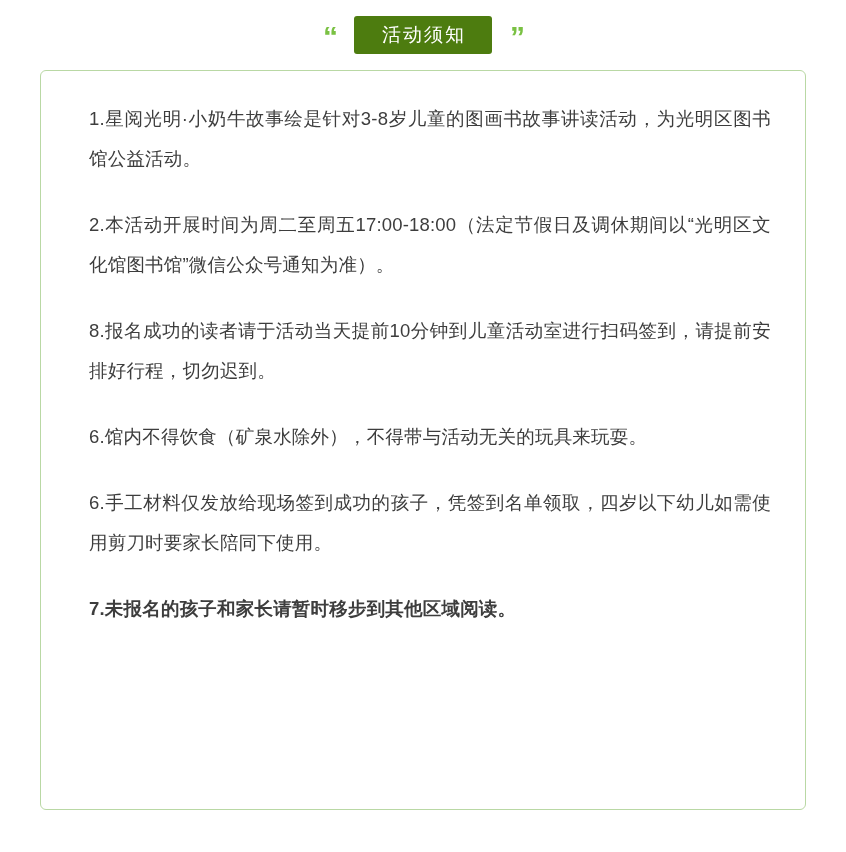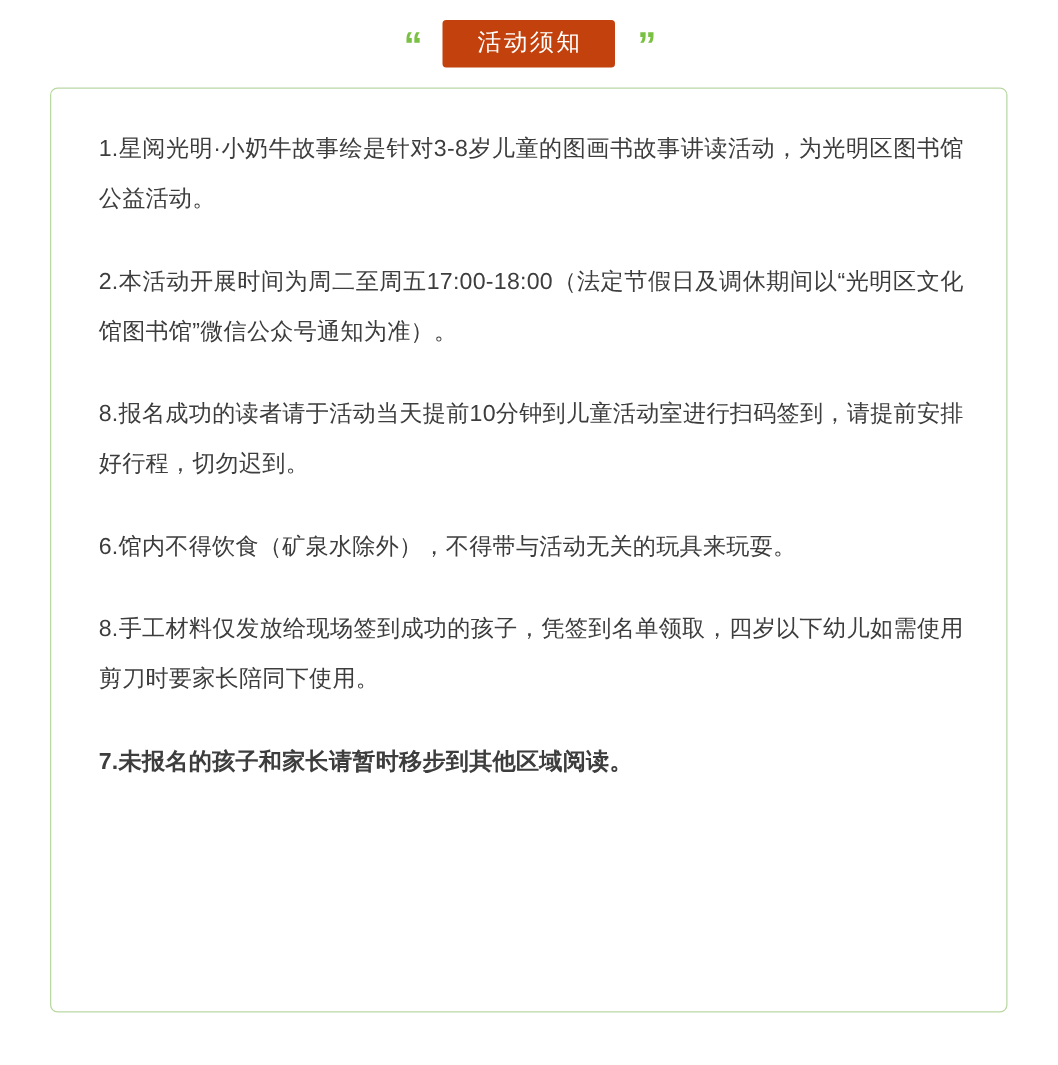--- a/index.html
+++ b/index.html
@@ -36,36 +36,36 @@
     letter-spacing: -2px;
     user-select: none;
   }
   .quote-left {
     margin-top: 4px;
   }
   .quote-right {
     margin-top: 4px;
   }
   .title-badge {
-    background: #c2410c;
+    background: #4d7c0f;
     color: #ffffff;
     font-size: 19px;
     letter-spacing: 2px;
     padding: 9px 26px 10px 28px;
     border-radius: 3px;
     line-height: 1;
     white-space: nowrap;
   }
   .content-box {
     margin: 14px 40px 0 40px;
     border: 1px solid #b9d8a4;
     border-radius: 6px;
     box-sizing: border-box;
     height: 740px;
-    padding: 28px 34px 20px 38px;
+    padding: 28px 34px 20px 48px;
     background: #ffffff;
   }
   .para {
     color: #3d3d3d;
     font-size: 18.5px;
     line-height: 40px;
     letter-spacing: 0.2px;
     margin: 0 0 26px 0;
     text-align: justify;
   }
@@ -83,17 +83,17 @@
     <span class="quote quote-left">“</span>
     <span class="title-badge">活动须知</span>
     <span class="quote quote-right">”</span>
   </div>
 
   <div class="content-box">
     <p class="para">1.星阅光明·小奶牛故事绘是针对3-8岁儿童的图画书故事讲读活动，为光明区图书馆公益活动。</p>
     <p class="para">2.本活动开展时间为周二至周五17:00-18:00（法定节假日及调休期间以“光明区文化馆图书馆”微信公众号通知为准）。</p>
     <p class="para">8.报名成功的读者请于活动当天提前10分钟到儿童活动室进行扫码签到，请提前安排好行程，切勿迟到。</p>
     <p class="para">6.馆内不得饮食（矿泉水除外），不得带与活动无关的玩具来玩耍。</p>
-    <p class="para">8.手工材料仅发放给现场签到成功的孩子，凭签到名单领取，四岁以下幼儿如需使用剪刀时要家长陪同下使用。</p>
+    <p class="para">6.手工材料仅发放给现场签到成功的孩子，凭签到名单领取，四岁以下幼儿如需使用剪刀时要家长陪同下使用。</p>
     <p class="para">7.未报名的孩子和家长请暂时移步到其他区域阅读。</p>
   </div>
 
 </div>
 
 </body></html>

